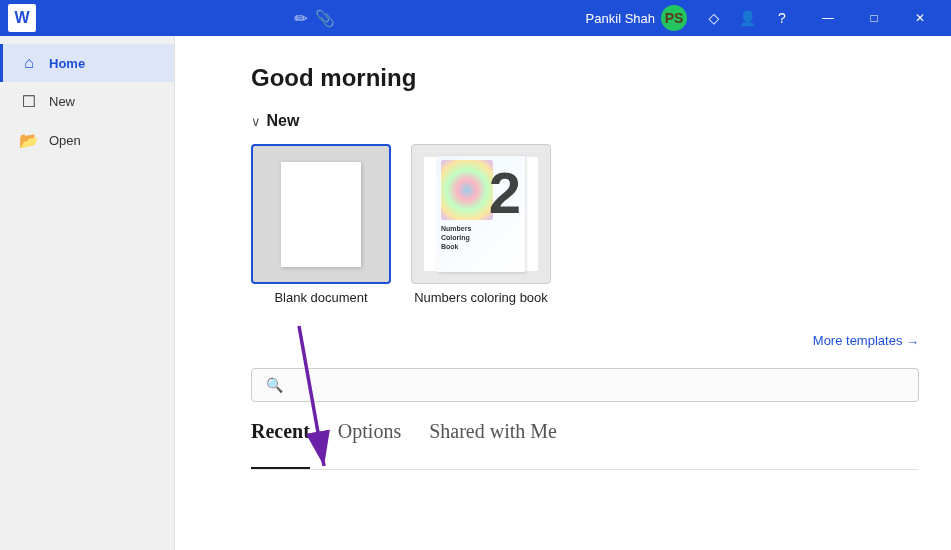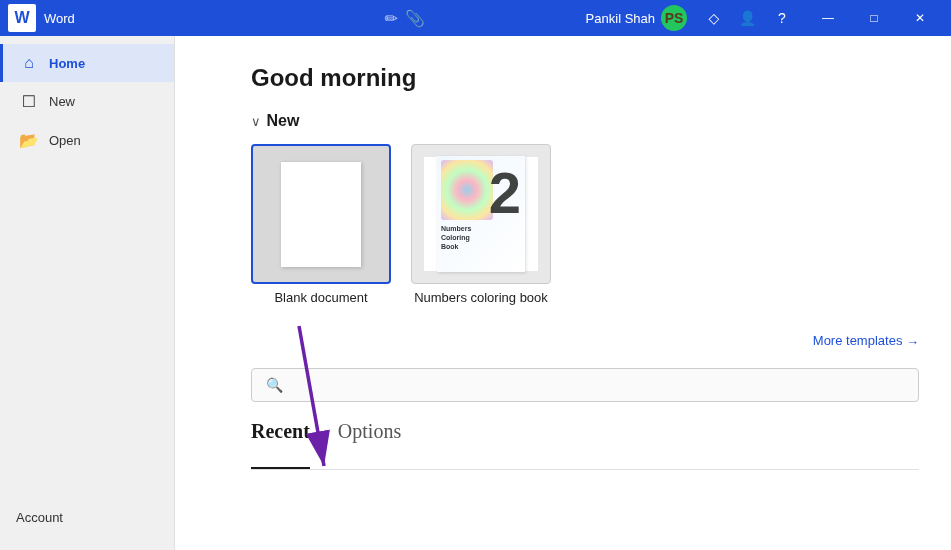--- a/index.html
+++ b/index.html
@@ -367,21 +367,20 @@
       z-index: 100;
     }
   </style>
 </head>
 <body>
 
 <div class="title-bar">
   <div class="title-bar-logo">
     <span>W</span>
   </div>
-  <span class="title-bar-app-name">Word</span>
 
   <div class="title-bar-center">
     <span class="title-bar-pen">✏</span>
     <span class="title-bar-pen">📎</span>
   </div>
 
   <div class="title-bar-user">
     <span>Pankil Shah</span>
     <div class="title-bar-avatar">
       <span>PS</span>
@@ -413,23 +412,20 @@
         <span class="sidebar-item-icon">☐</span>
         <span>New</span>
       </div>
       <div class="sidebar-item">
         <span class="sidebar-item-icon">📂</span>
         <span>Open</span>
       </div>
     </div>
 
     <div class="sidebar-bottom">
-      <div class="sidebar-bottom-item">
-        <span>Account</span>
-      </div>
     </div>
   </div>
 
   <div class="main-wrapper">
     <div class="main-content">
       <div class="greeting">Good morning</div>
 
       <div class="section-header">
         <span class="section-chevron">∨</span>
         <span class="section-title">New</span>
@@ -468,20 +464,23 @@
         <span class="search-icon">🔍</span>
       </div>
 
       <div class="tabs-row">
         <div class="tab active">
           <span>Recent</span>
         </div>
         <div class="tab">
           <span>Options</span>
         </div>
+        <div class="tab">
+          <span>Shared with Me</span>
+        </div>
       </div>
     </div>
 
     <svg class="arrow-svg" xmlns="http://www.w3.org/2000/svg">
       <defs>
         <marker id="arrowhead" markerWidth="10" markerHeight="7" refX="10" refY="3.5" orient="auto">
           <polygon points="0 0, 10 3.5, 0 7" fill="#6b21a8"></polygon>
         </marker>
       </defs>
       <line x1="80" y1="290" x2="105" y2="430" stroke="#6b21a8" stroke-width="3.5" marker-end="url(#arrowhead)"></line>

